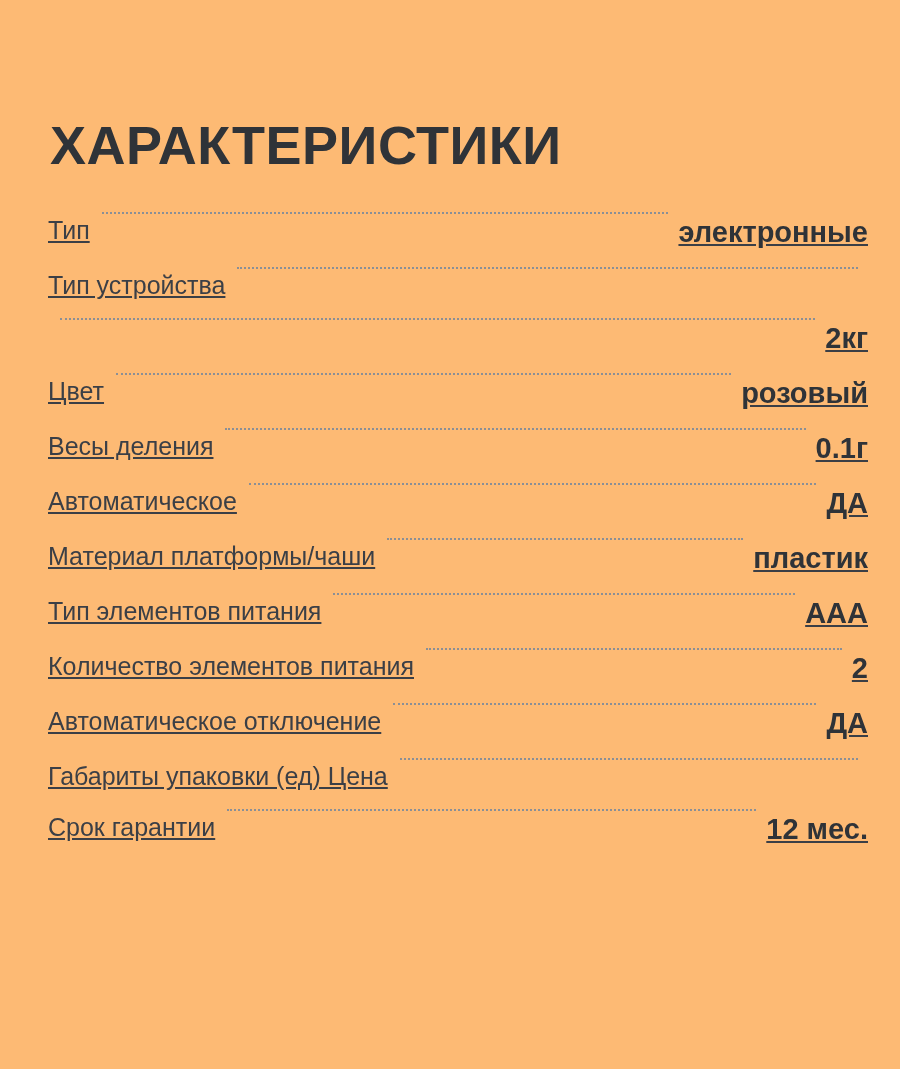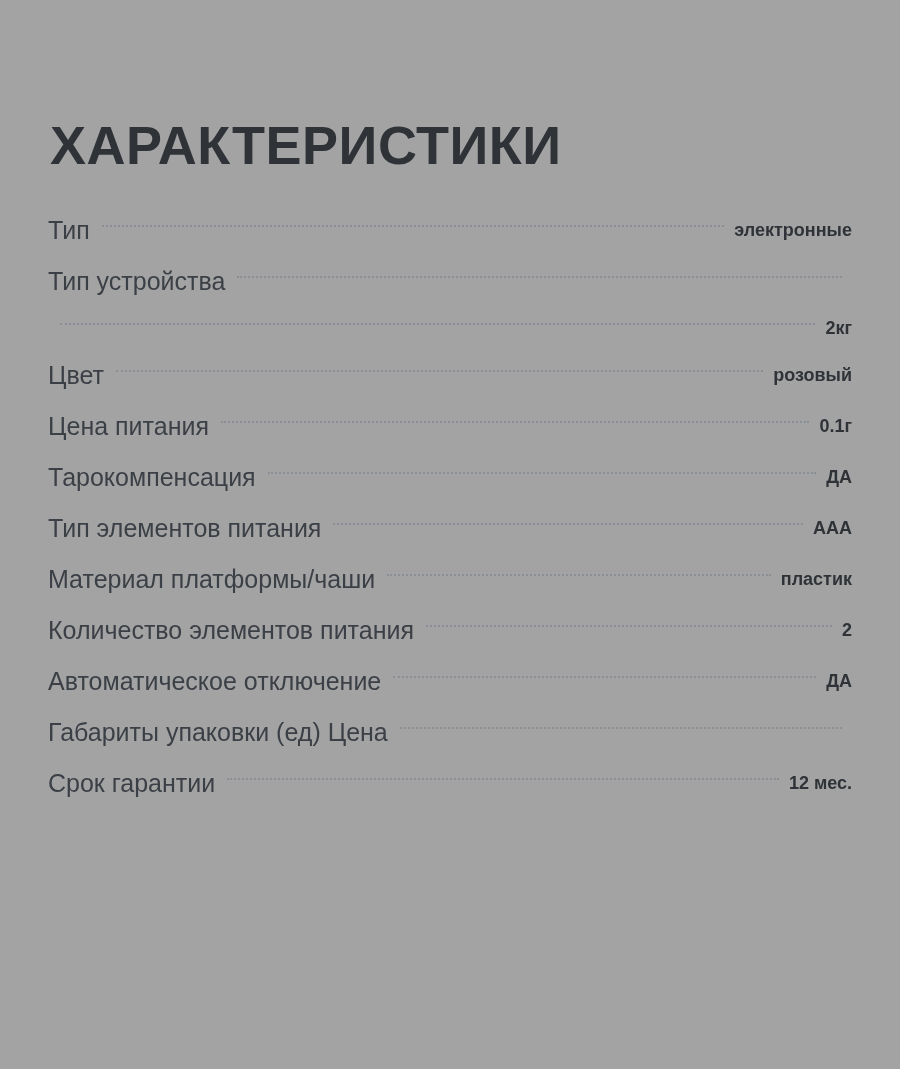--- a/index.html
+++ b/index.html
@@ -10,59 +10,60 @@
     width: 900px;
     height: 1069px;
     background: #e8e9eb;
     font-family: "Liberation Sans", sans-serif;
     color: #3b3f46;
     overflow: hidden;
   }
   .sheet {
     width: 900px;
     height: 1069px;
-    background: #a3a3a3;
+    background: #fdba74;
     box-sizing: border-box;
-    padding: 118px 48px 0 48px;
+    padding: 118px 32px 0 48px;
   }
   .spec-title {
     font-size: 54px;
     font-weight: bold;
     letter-spacing: 0.5px;
     color: #2f3338;
     margin: 0 0 44px 2px;
     line-height: 1;
   }
   .spec-list {
     display: block;
   }
   .spec-row {
     display: flex;
-    align-items: center;
+    align-items: flex-start;
     width: 100%;
     margin-bottom: 22px;
+    text-decoration: underline;
   }
   .spec-label {
     font-size: 25px;
     font-weight: normal;
     color: #3b3f46;
     white-space: nowrap;
     flex: 0 0 auto;
   }
   .spec-dots {
     flex: 1 1 auto;
     min-width: 12px;
     margin: 0 10px 0 12px;
     position: relative;
     height: 1px;
     top: -5px;
     border-bottom: 2px dotted #8a8f96;
   }
   .spec-value {
-    font-size: 18px;
+    font-size: 29px;
     font-weight: bold;
     color: #2f3338;
     white-space: nowrap;
     flex: 0 0 auto;
     text-align: right;
   }
 </style>
 </head>
 <body>
 
@@ -88,41 +89,41 @@
       <span class="spec-value">2кг</span>
     </div>
 
     <div class="spec-row">
       <span class="spec-label">Цвет</span>
       <span class="spec-dots"></span>
       <span class="spec-value">розовый</span>
     </div>
 
     <div class="spec-row">
-      <span class="spec-label">Цена питания</span>
+      <span class="spec-label">Весы деления</span>
       <span class="spec-dots"></span>
       <span class="spec-value">0.1г</span>
     </div>
 
     <div class="spec-row">
-      <span class="spec-label">Тарокомпенсация</span>
+      <span class="spec-label">Автоматическое</span>
       <span class="spec-dots"></span>
       <span class="spec-value">ДА</span>
+    </div>
+
+    <div class="spec-row">
+      <span class="spec-label">Материал платформы/чаши</span>
+      <span class="spec-dots"></span>
+      <span class="spec-value">пластик</span>
     </div>
 
     <div class="spec-row">
       <span class="spec-label">Тип элементов питания</span>
       <span class="spec-dots"></span>
       <span class="spec-value">AAA</span>
-    </div>
-
-    <div class="spec-row">
-      <span class="spec-label">Материал платформы/чаши</span>
-      <span class="spec-dots"></span>
-      <span class="spec-value">пластик</span>
     </div>
 
     <div class="spec-row">
       <span class="spec-label">Количество элементов питания</span>
       <span class="spec-dots"></span>
       <span class="spec-value">2</span>
     </div>
 
     <div class="spec-row">
       <span class="spec-label">Автоматическое отключение</span>

